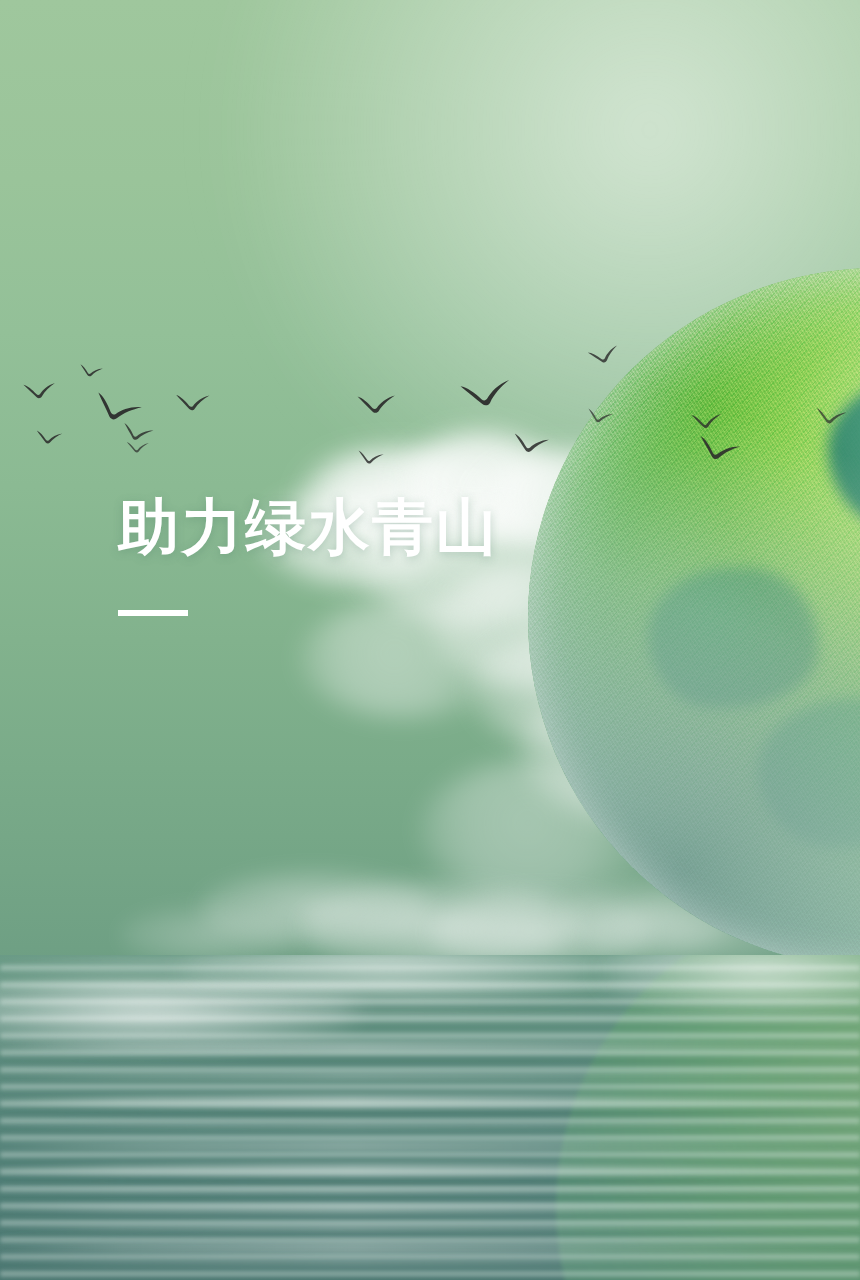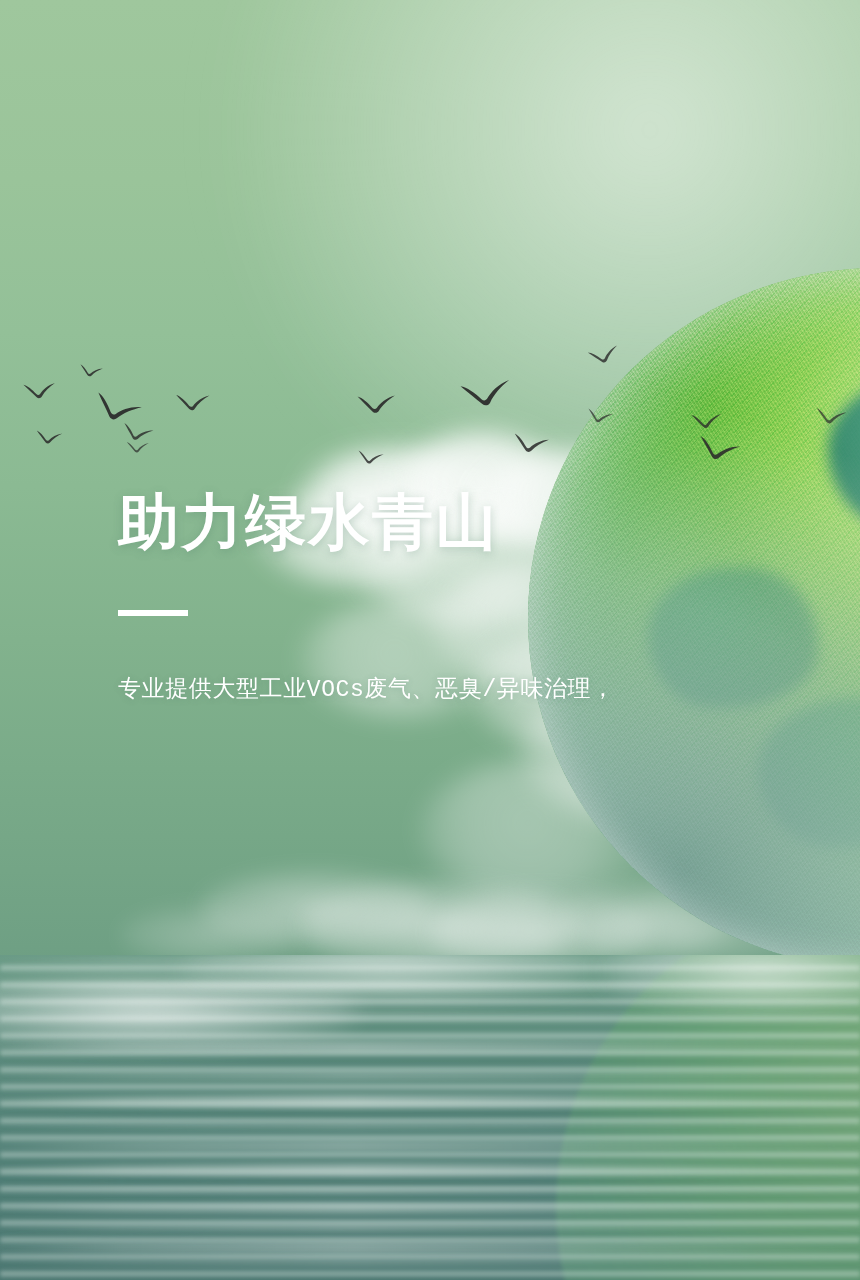--- a/index.html
+++ b/index.html
@@ -5,21 +5,21 @@
   html, body {
     margin: 0;
     padding: 0;
     background: #2e2e2e;
   }
   #poster {
     position: relative;
     width: 860px;
     height: 1280px;
     overflow: hidden;
-    font-family: Liberation Mono, monospace;
+    font-family: Liberation Sans, sans-serif;
     background: linear-gradient(to bottom,
         #9fc79d 0%,
         #9ac49a 14%,
         #93c098 26%,
         #8bba93 38%,
         #82b28d 50%,
         #7aab89 60%,
         #74a586 68%,
         #6fa084 74%,
         #6b9b82 78%,
@@ -350,17 +350,16 @@
     <div class="reflection-mask"></div>
     <div class="mist" style="left:-60px; top:20px; width:420px; height:70px;"></div>
     <div class="mist" style="left:180px; top:-14px; width:420px; height:60px; opacity:0.8;"></div>
     <div class="mist" style="left:600px; top:-24px; width:320px; height:80px; opacity:0.9;"></div>
   </div>
 
   <div class="content">
     <h1 class="headline">助力绿水青山</h1>
     <div class="divider"></div>
     <div class="subtitle">
-      <div>专业提供大型工业VOCs废气、恶臭/异味治理，</div>
     </div>
   </div>
 
 </div>
 
 </body></html>

